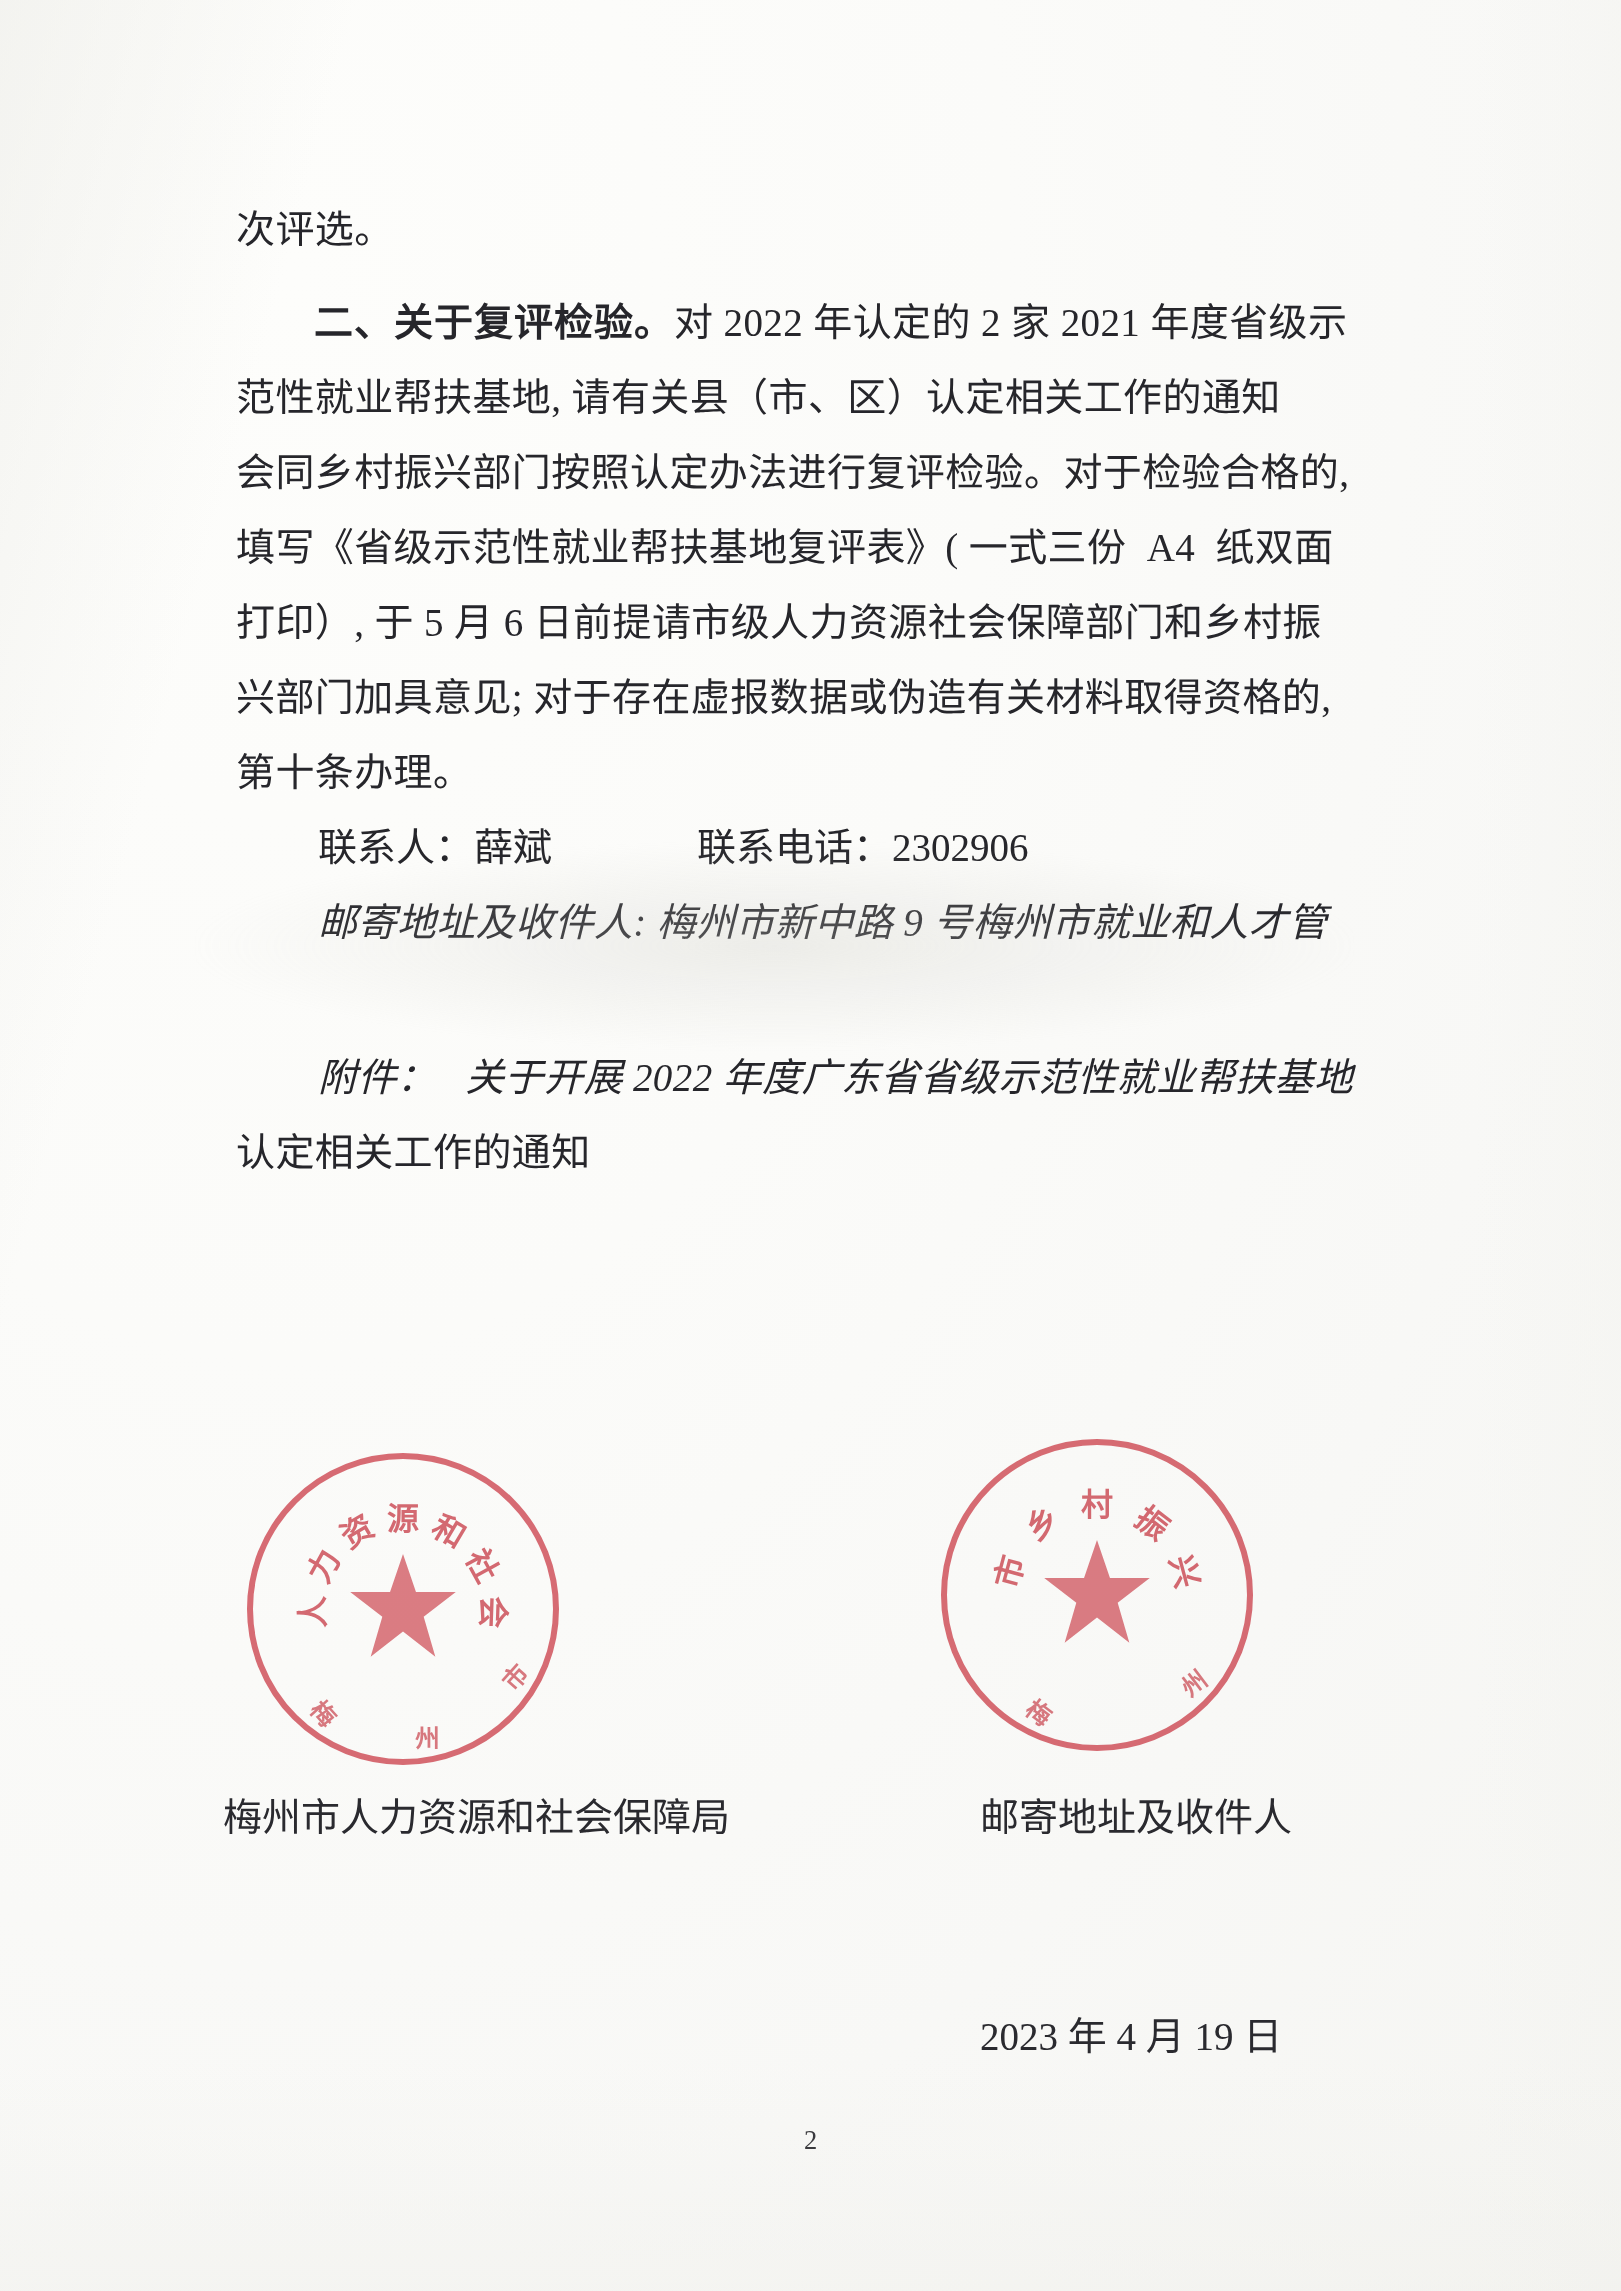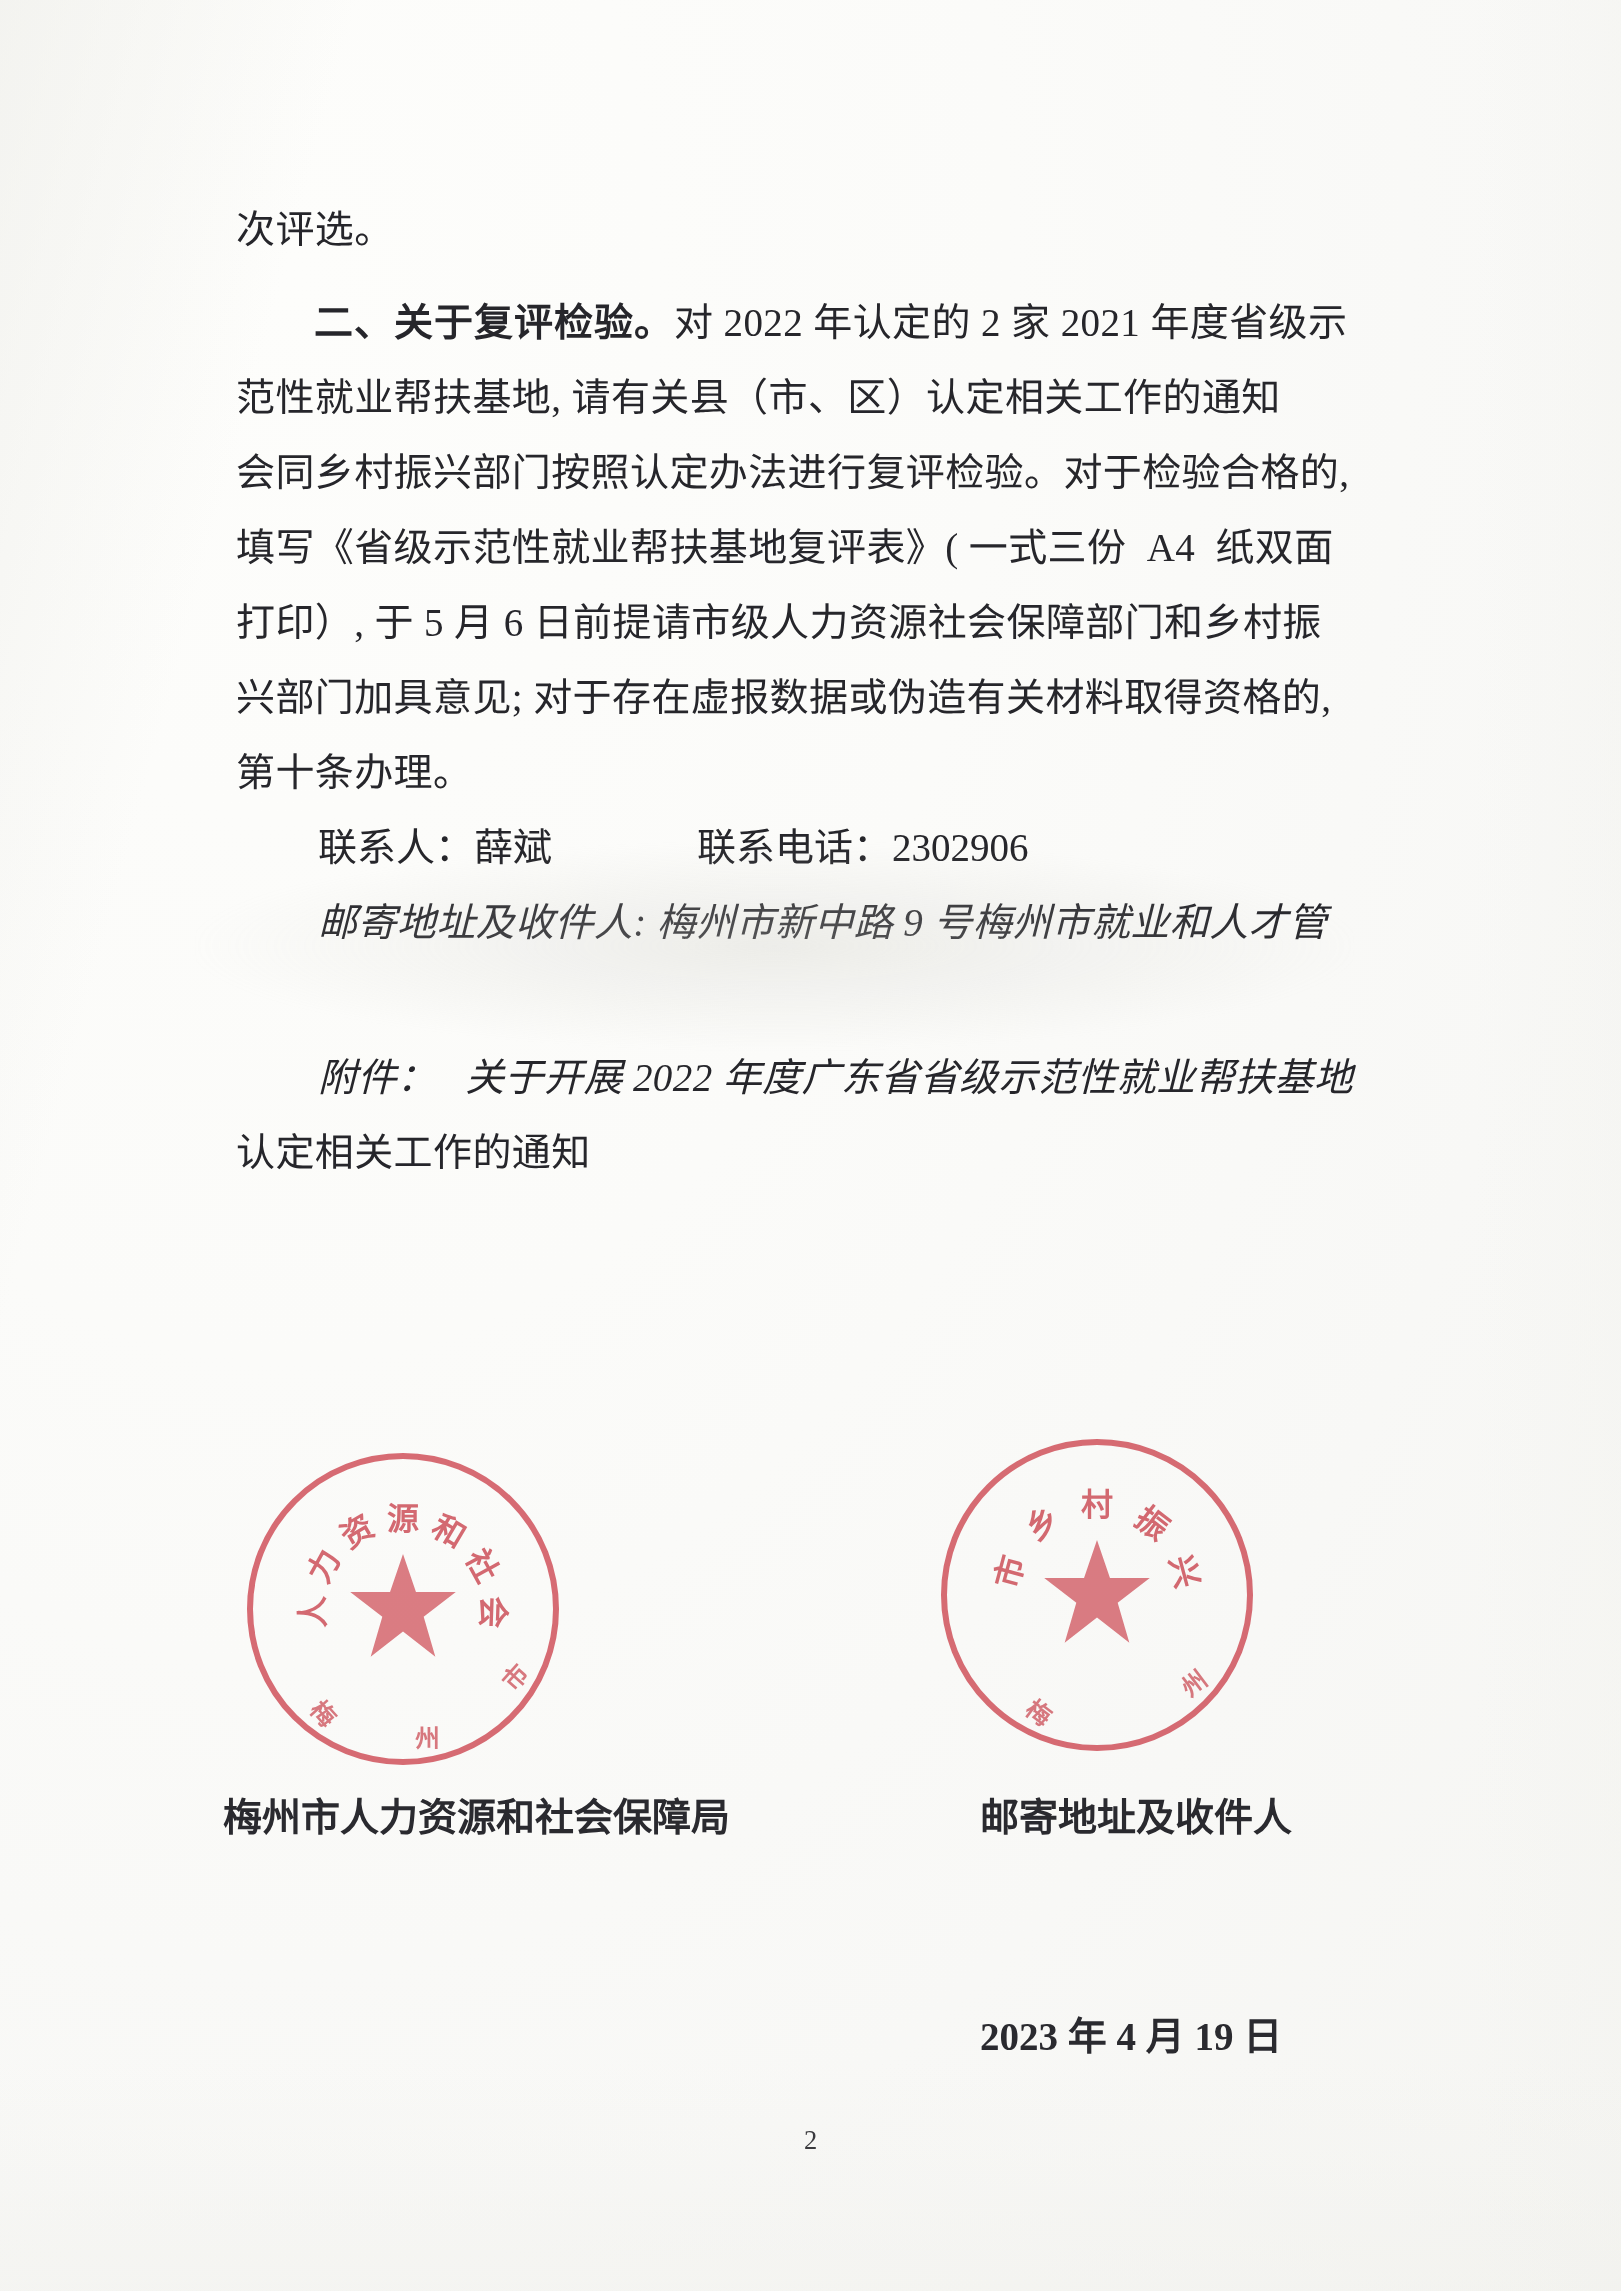--- a/index.html
+++ b/index.html
@@ -61,21 +61,21 @@
   .contact-row{
     font-size:39px; line-height:75px; color:#26262b;
     white-space:pre; text-indent:82px;
   }
   .contact-gap{ display:inline-block; width:145px; }
 
   
   .sign-area{
     position:absolute;
     left:223px; top:1635px;
-    width:1215px; height:196px;font-weight:bold;
+    width:1215px; height:196px;
   }
   .sign-col{
     position:absolute;
     font-size:39px; line-height:73px;
     color:#2a2a2f; white-space:pre;
   }
   .sign-left  { left:0px;   top:0px; }
   .sign-right { left:757px; top:0px; }
 
   

